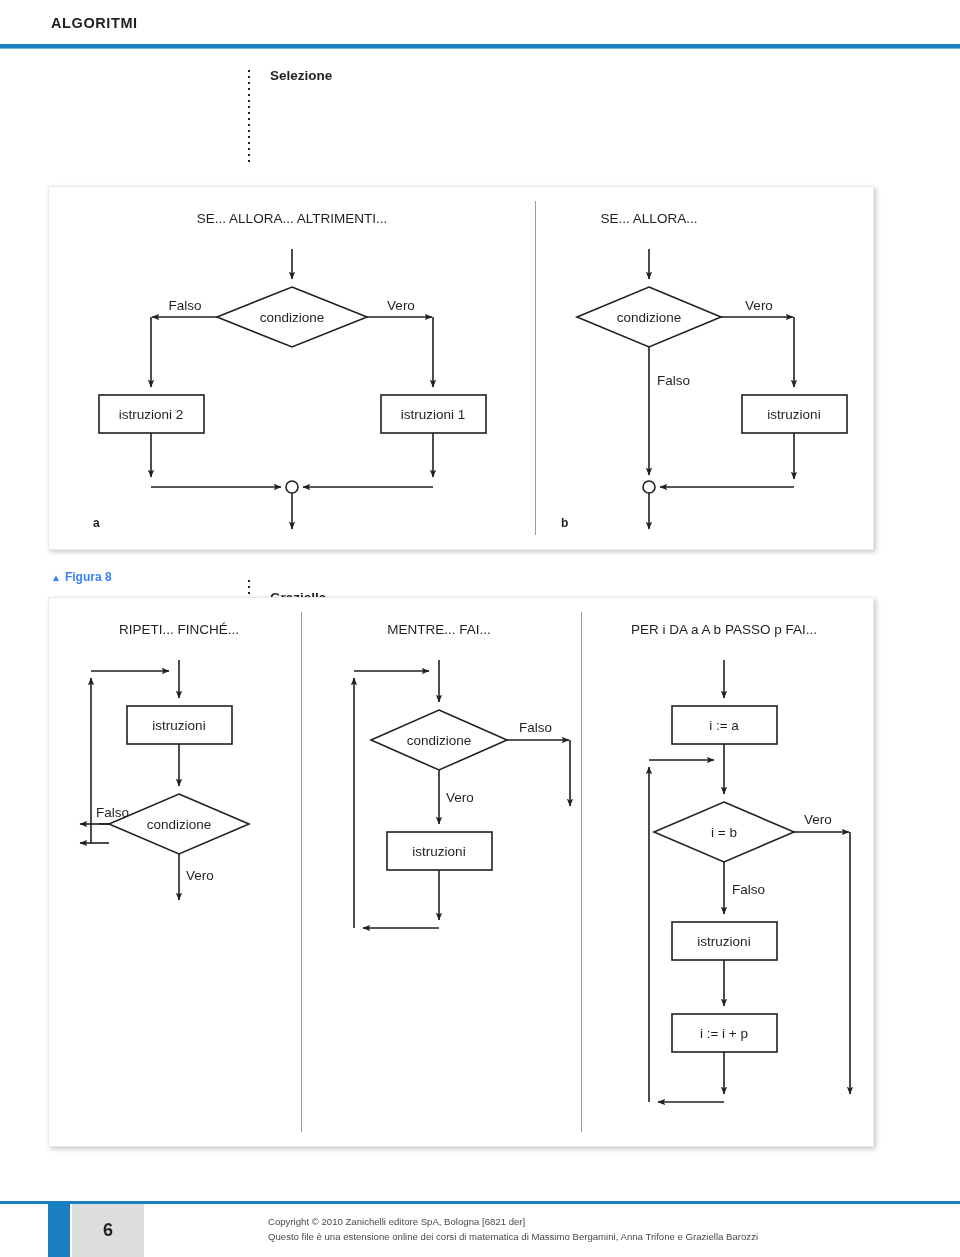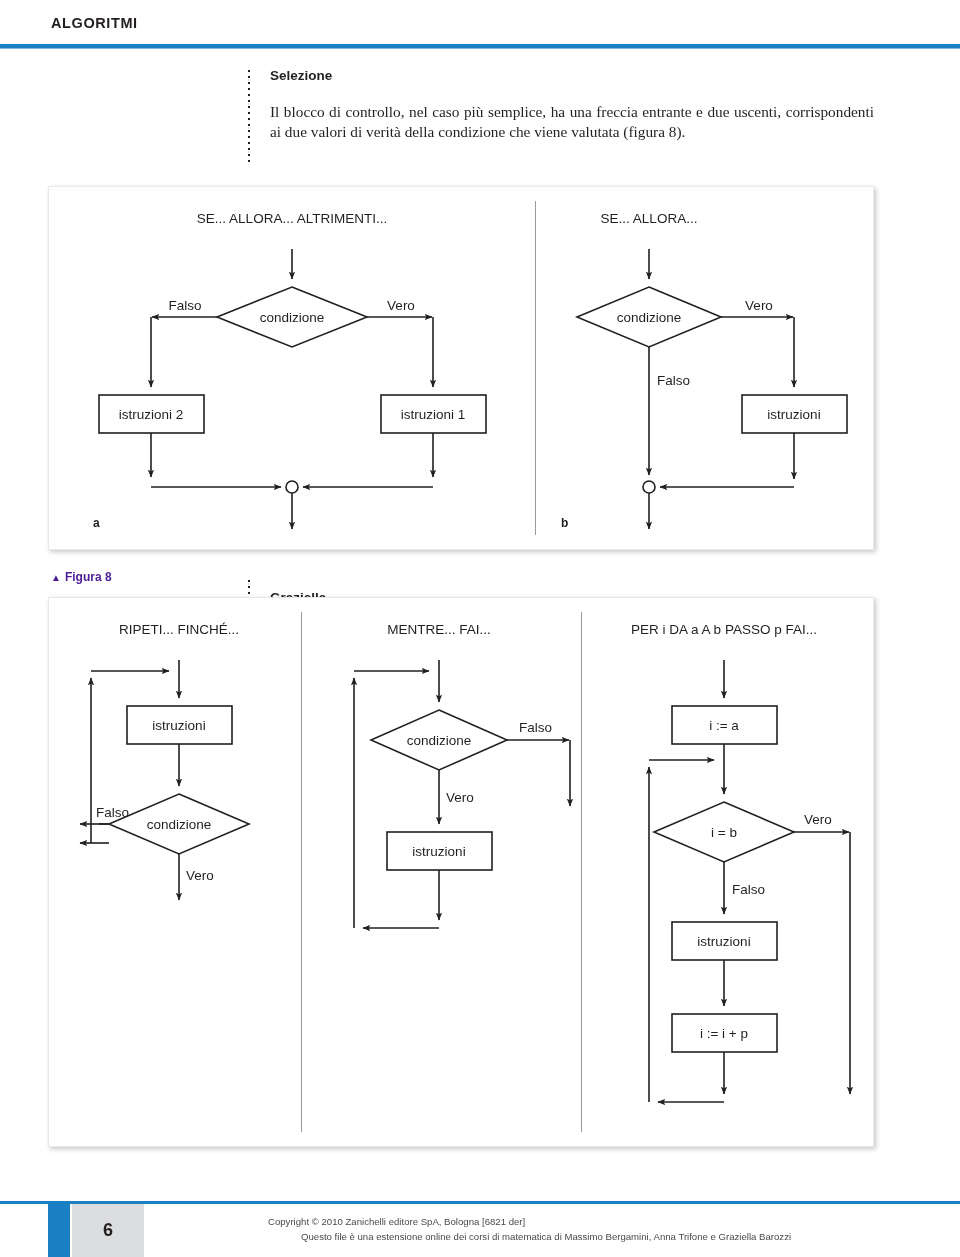--- a/index.html
+++ b/index.html
@@ -31,21 +31,21 @@
   }
   #callout-dotline{
     position:absolute;left:0;top:0;width:2px;height:96px;
     background-image:radial-gradient(circle, #231f20 0.9px, transparent 1px);
     background-size:2px 6px;
   }
   #callout-body{margin-left:22px;}
   #callout-heading{
     font-size:13.5px;font-weight:bold;color:#231f20;
     font-family:"Liberation Sans", sans-serif;
-    margin-bottom:19px;
+    margin-bottom:4px;
   }
   #callout-text{
     font-family:"Liberation Serif", serif;
     font-size:15.3px;line-height:20.2px;color:#231f20;
     text-align:justify;
   }
   
   .figcard{
     position:absolute;background:#ffffff;
     box-shadow:2px 2px 5px rgba(0,0,0,.22);
@@ -53,21 +53,21 @@
   }
   #figure8-card{left:48px;top:186px;width:824px;height:362px;}
   #figure9-card{left:48px;top:597px;width:824px;height:548px;}
   .panel-divider{
     position:absolute;top:14px;width:1px;background:#9a9a9a;
   }
   .fig-svg{position:absolute;left:0;top:0;}
   
   .figlabel{
     position:absolute;
-    color:#4c1d95;font-weight:bold;font-size:12px;
+    color:#3b82f6;font-weight:bold;font-size:12px;
     font-family:"Liberation Sans", sans-serif;
     white-space:nowrap;
   }
   #figlabel-8{left:51px;top:570px;}
   #figlabel-9{left:51px;top:597px;margin-top:41px;}
   .tri{display:inline-block;margin-right:4px;font-size:10px;}
   #iter-block{position:absolute;left:248px;top:578px;}
   #iter-dotline{
     position:absolute;left:0;top:0;width:2px;height:40px;
     background-image:radial-gradient(circle, #231f20 0.9px, transparent 1px);
@@ -93,34 +93,33 @@
     display:flex;align-items:center;justify-content:center;
     font-size:18px;font-weight:bold;color:#231f20;
   }
   .footline{
     position:absolute;left:268px;
     font-size:9.6px;color:#4a4a4a;
     font-family:Liberation Sans, sans-serif;
     white-space:nowrap;
   }
   #footer-line1{top:1216px;}
-  #footer-line2{top:1231px;margin-left:33px;}
+  #footer-line2{top:1231px;}
 </style>
 </head>
 <body>
 
 <div id="header-title">ALGORITMI</div>
 <div id="header-rule"></div>
 <div id="header-rule-thin"></div>
 
 <div id="callout">
   <div id="callout-dotline"></div>
   <div id="callout-body">
     <div id="callout-heading">Selezione</div>
-    <div id="callout-text">Il blocco di controllo, nel caso più semplice, ha una freccia entrante e due uscenti, corrispondenti ai due valori di verità della condizione che viene valutata (figura 8).</div>
   </div>
 </div>
 
 <div id="figure8-card" class="figcard">
   <div class="panel-divider" style="left:486px;height:334px;"></div>
   <svg class="fig-svg" width="824" height="362" viewBox="0 0 824 362">
     <defs>
       <marker id="ah" markerWidth="9" markerHeight="9" refX="7.4" refY="3.2" orient="auto" markerUnits="userSpaceOnUse">
         <path d="M0,0 L8,3.2 L0,6.4 L1.8,3.2 Z" fill="#231f20"></path>
       </marker>

